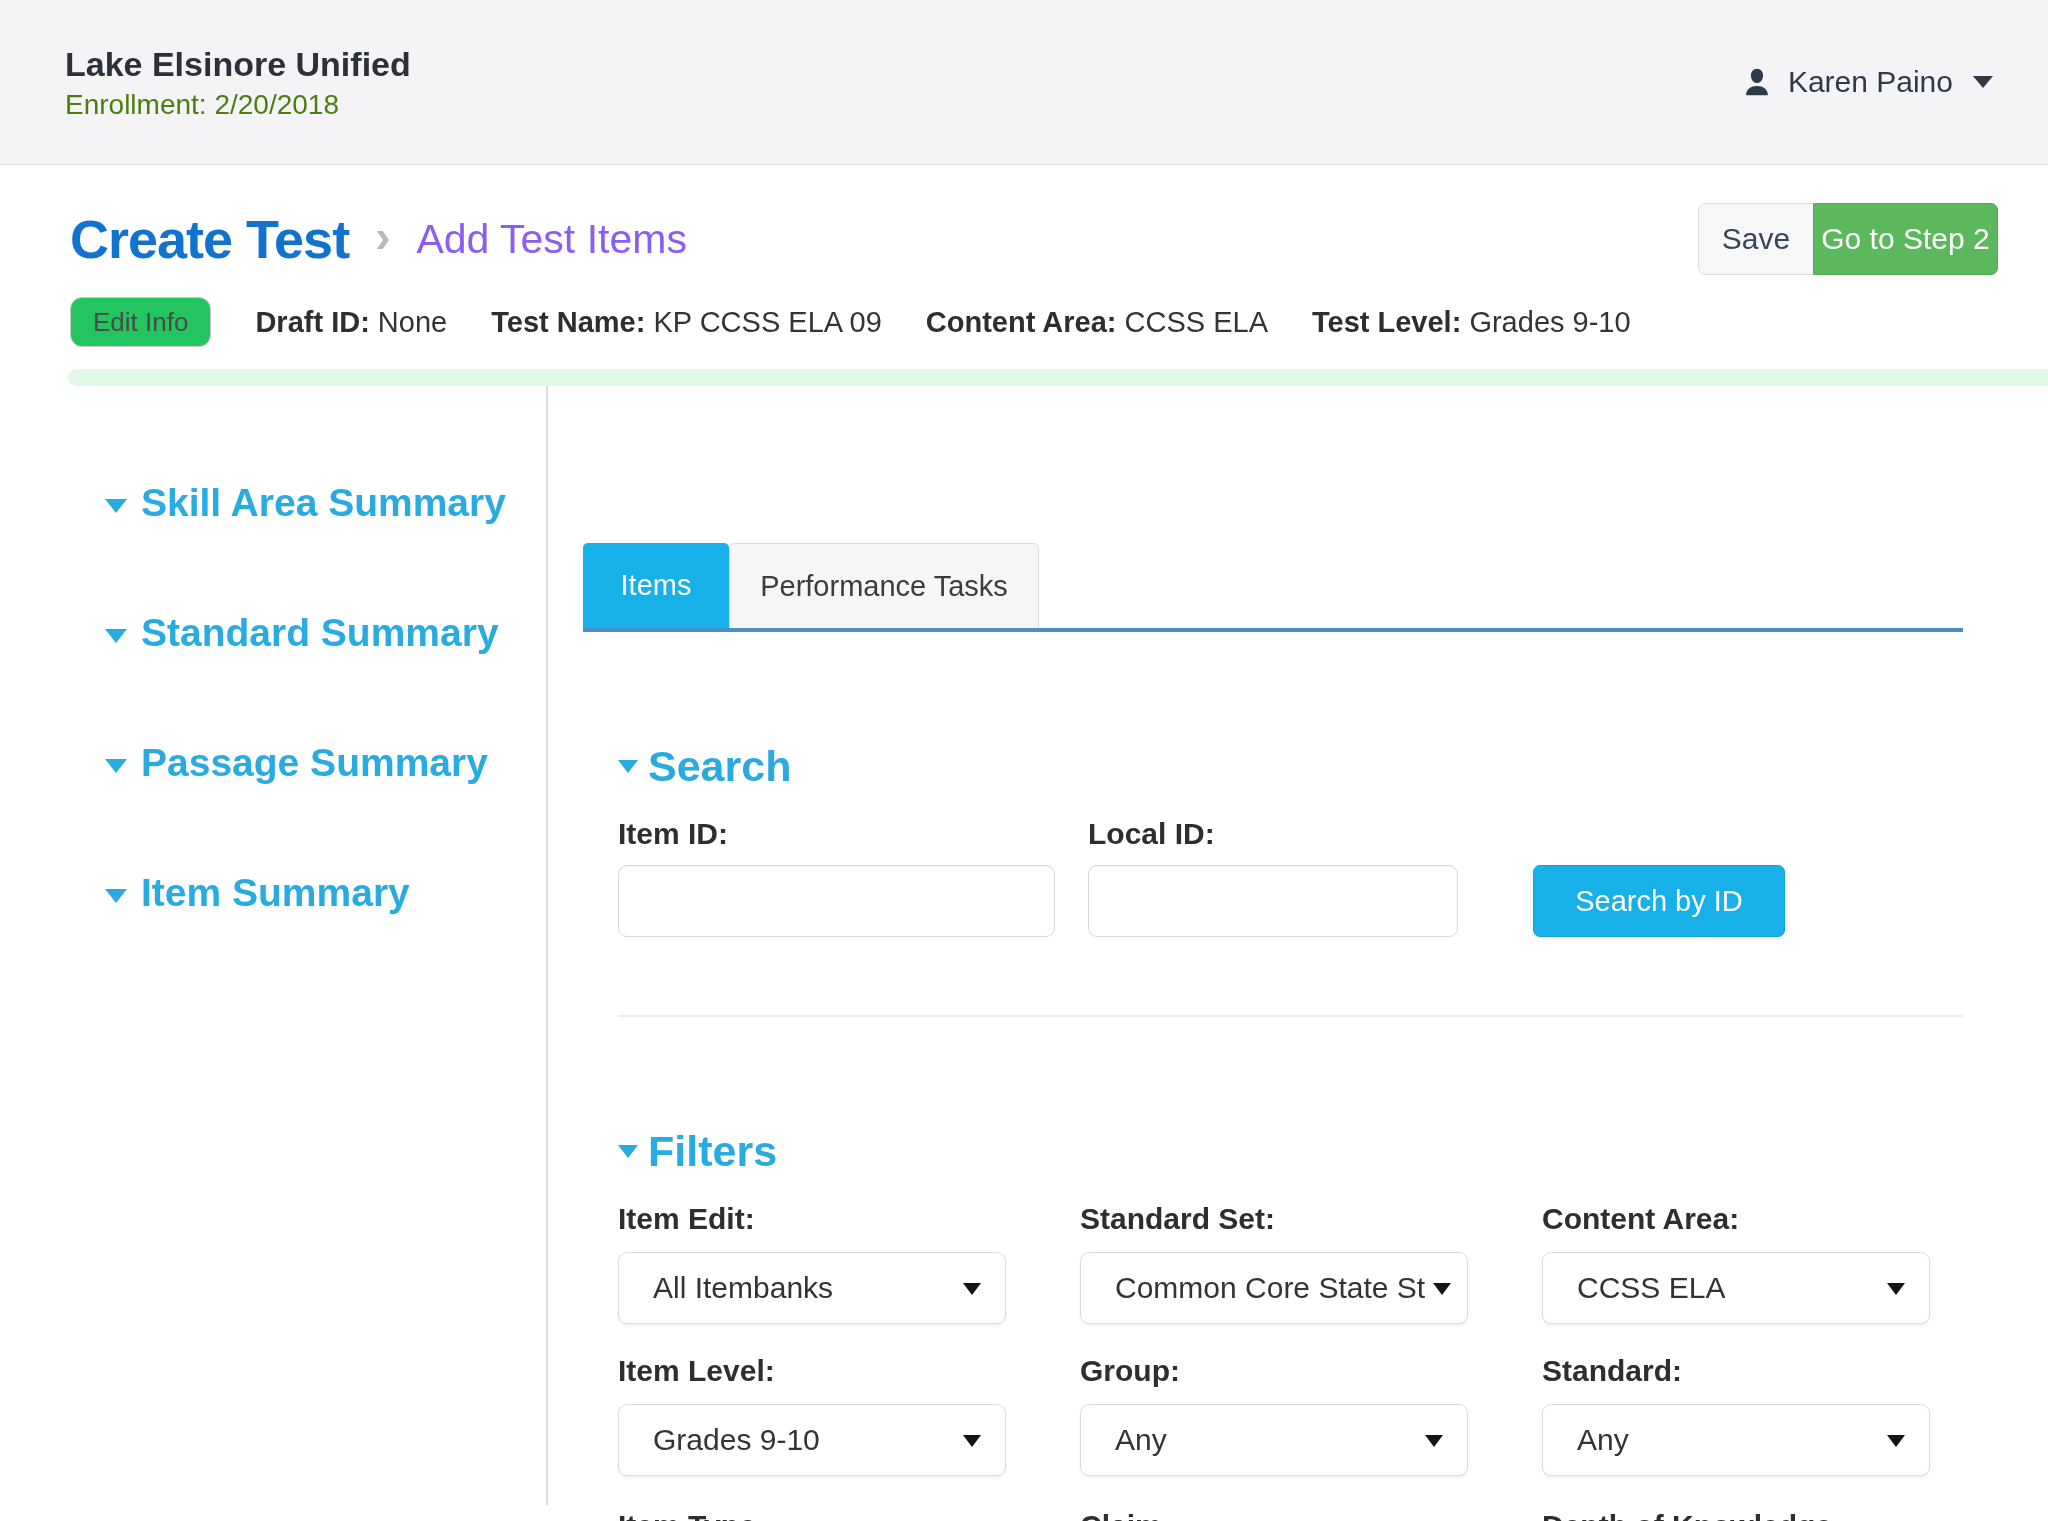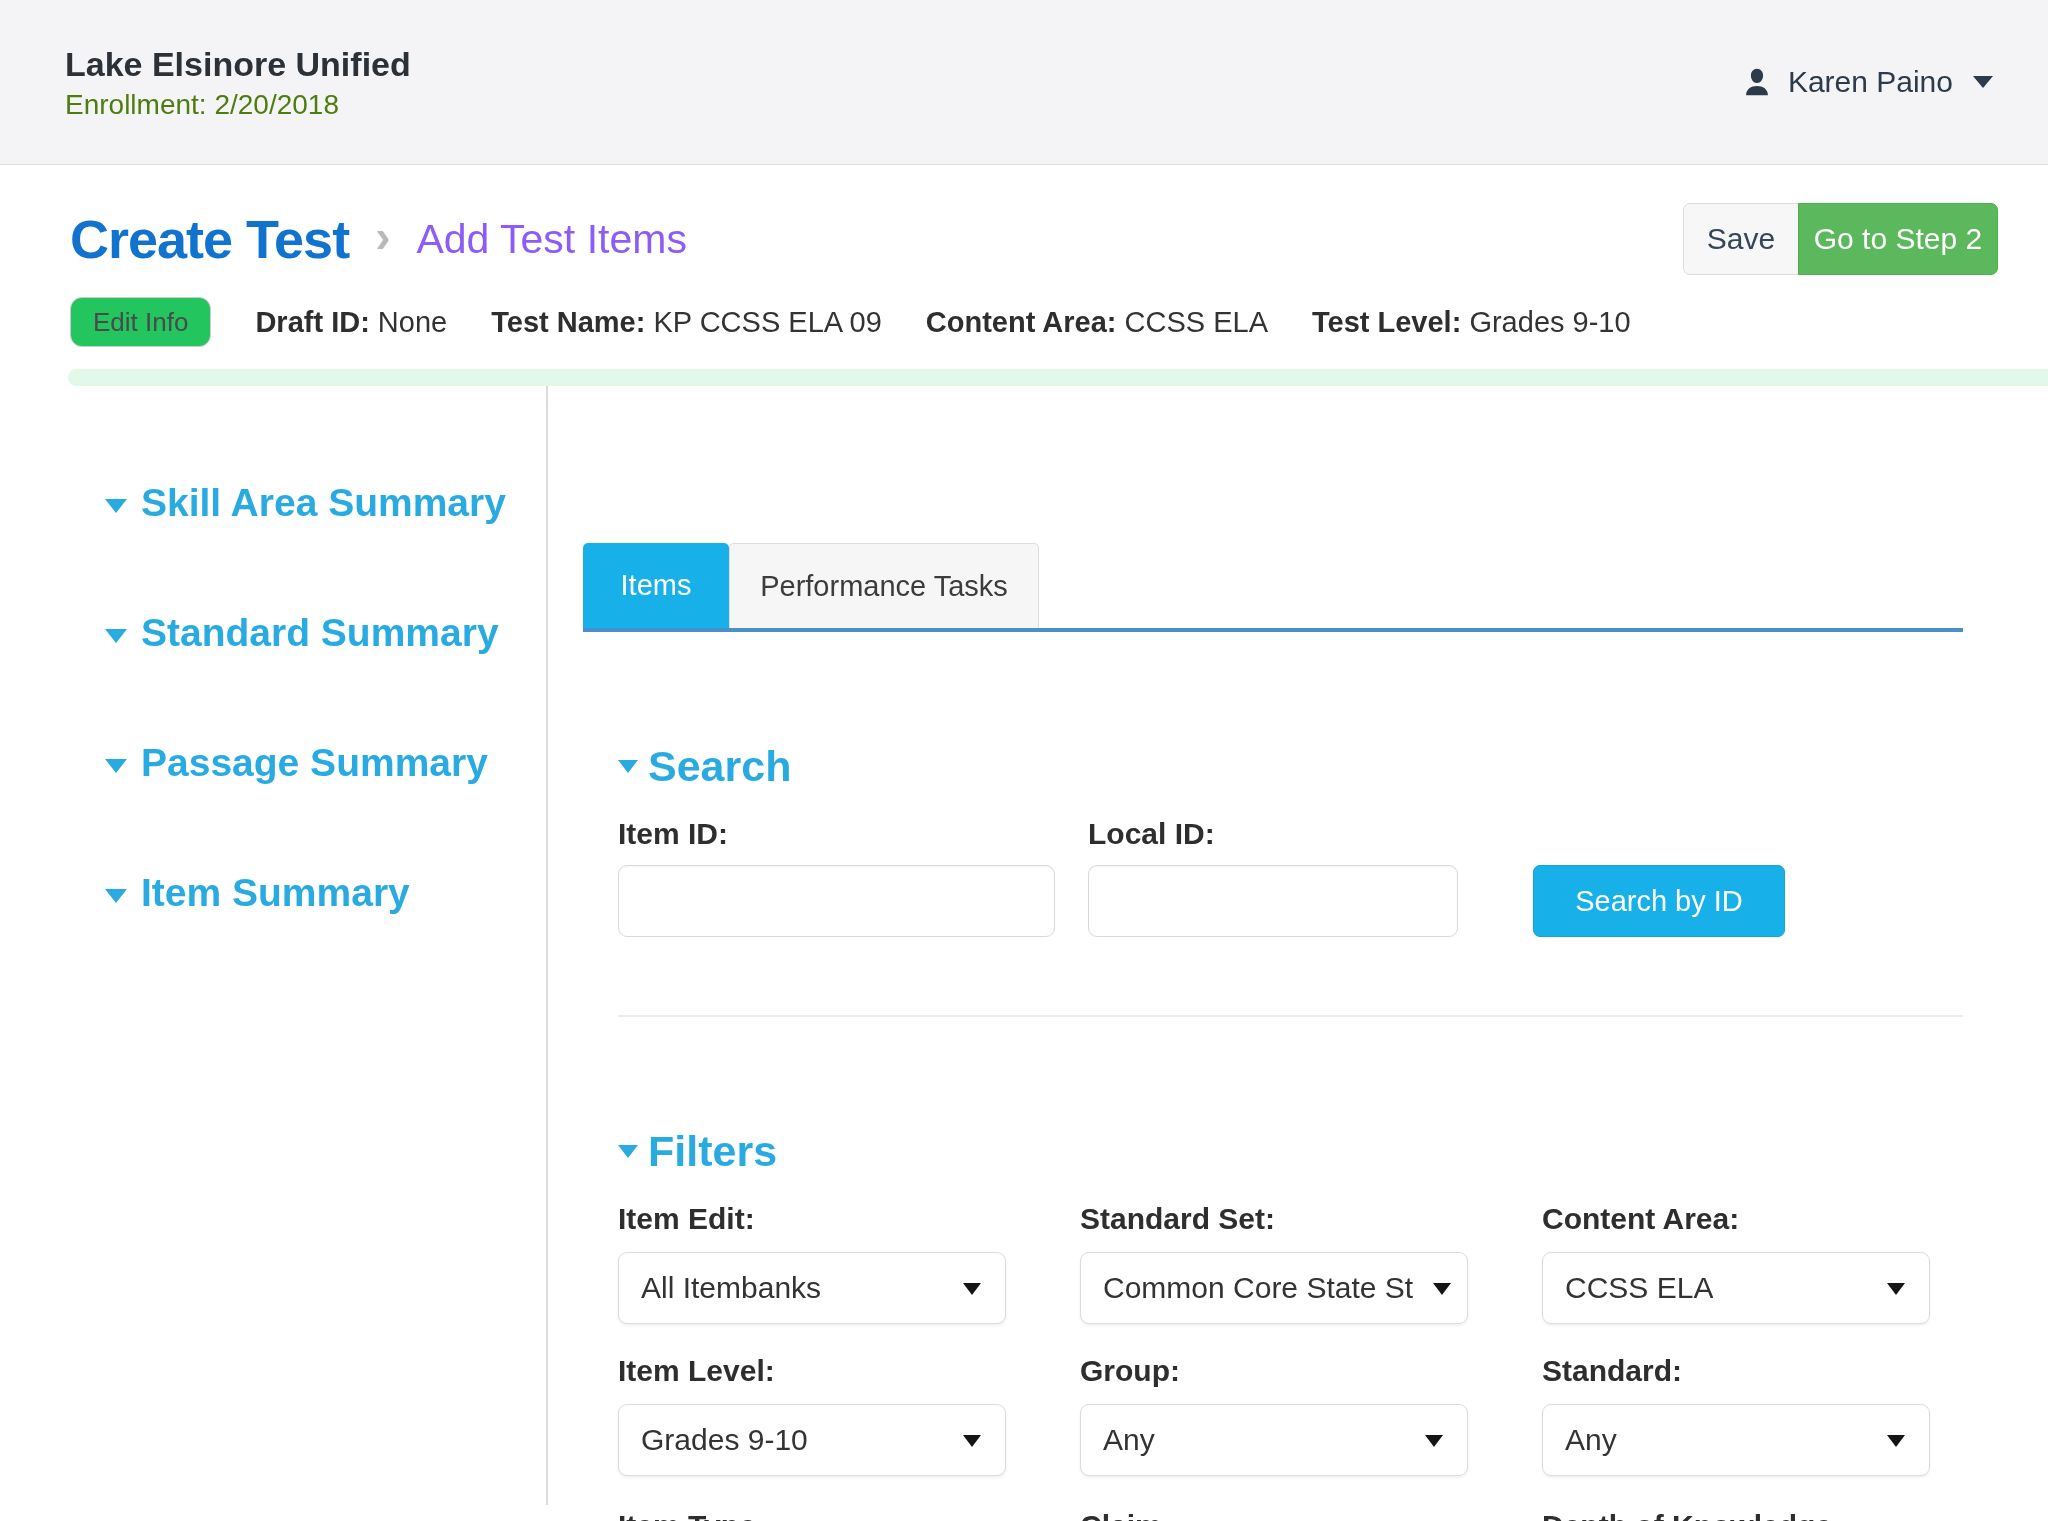--- a/index.html
+++ b/index.html
@@ -22,21 +22,21 @@
   .page-head { padding:38px 50px 0 70px; }
   .title-row { display:flex; align-items:center; }
   .page-title { font-size:54px; font-weight:bold; color:#1273ce; letter-spacing:-1px; }
   .crumb-sep { font-size:46px; color:#b9b9b9; margin:0 26px 6px 26px; font-weight:bold; }
   .crumb-current { font-size:41px; font-weight:normal; color:#8b5cf6; }
   .head-buttons { margin-left:auto; display:flex; }
   .btn { display:flex; align-items:center; justify-content:center; height:72px;
          font-size:30px; cursor:pointer; border:1px solid transparent; }
   .btn-save { width:116px; background:#f7f7f7; border:1px solid #dcdcdc;
               border-radius:7px 0 0 7px; color:#36455a; }
-  .btn-next { width:200px; background:#5cb85c; border:1px solid #4cae4c;
+  .btn-next { width:185px; background:#5cb85c; border:1px solid #4cae4c;
               border-radius:0 7px 7px 0; color:#fff; margin-left:-1px; }
 
   .meta-row { display:flex; align-items:center; margin-top:22px; }
   .btn-edit { height:50px; padding:0 22px; background:#22c55e; border:1px solid #ccc;
               border-radius:12px; font-size:26px; color:#4a4a4a; display:flex; align-items:center; }
   .meta-item { font-size:29px; margin-left:44px; white-space:nowrap; }
   .meta-item b { color:#2e2e2e; }
   .meta-item span.v { color:#333; font-weight:normal; }
 
   
@@ -83,21 +83,21 @@
 
   .hr-line { border:none; border-top:2px solid #ececec; margin-top:78px; }
 
   
   .filter-grid { display:grid; grid-template-columns:388px 388px 388px; column-gap:74px;
                  margin-top:26px; }
   .filter-cell { margin-bottom:30px; }
   .filter-cell .field-label { display:block; margin-bottom:16px; }
   .select { position:relative; height:72px; border:1px solid #dcdcdc; border-radius:9px;
             background:#fff; box-shadow:0 2px 3px rgba(0,0,0,0.06); cursor:pointer;
-            display:flex; align-items:center; padding:0 50px 0 22px; overflow:hidden; }
+            display:flex; align-items:center; padding:0 50px 0 34px; overflow:hidden; }
   .select .val { font-size:30px; color:#333; white-space:nowrap; overflow:hidden; }
   .sel-caret { position:absolute; right:24px; top:50%; margin-top:-5px; width:0; height:0;
                border-left:9px solid transparent; border-right:9px solid transparent;
                border-top:12px solid #141414; }
   .sel-caret.tight { right:16px; }
   .partial-row { margin-top:3px; }
 </style>
 </head>
 <body>
 

